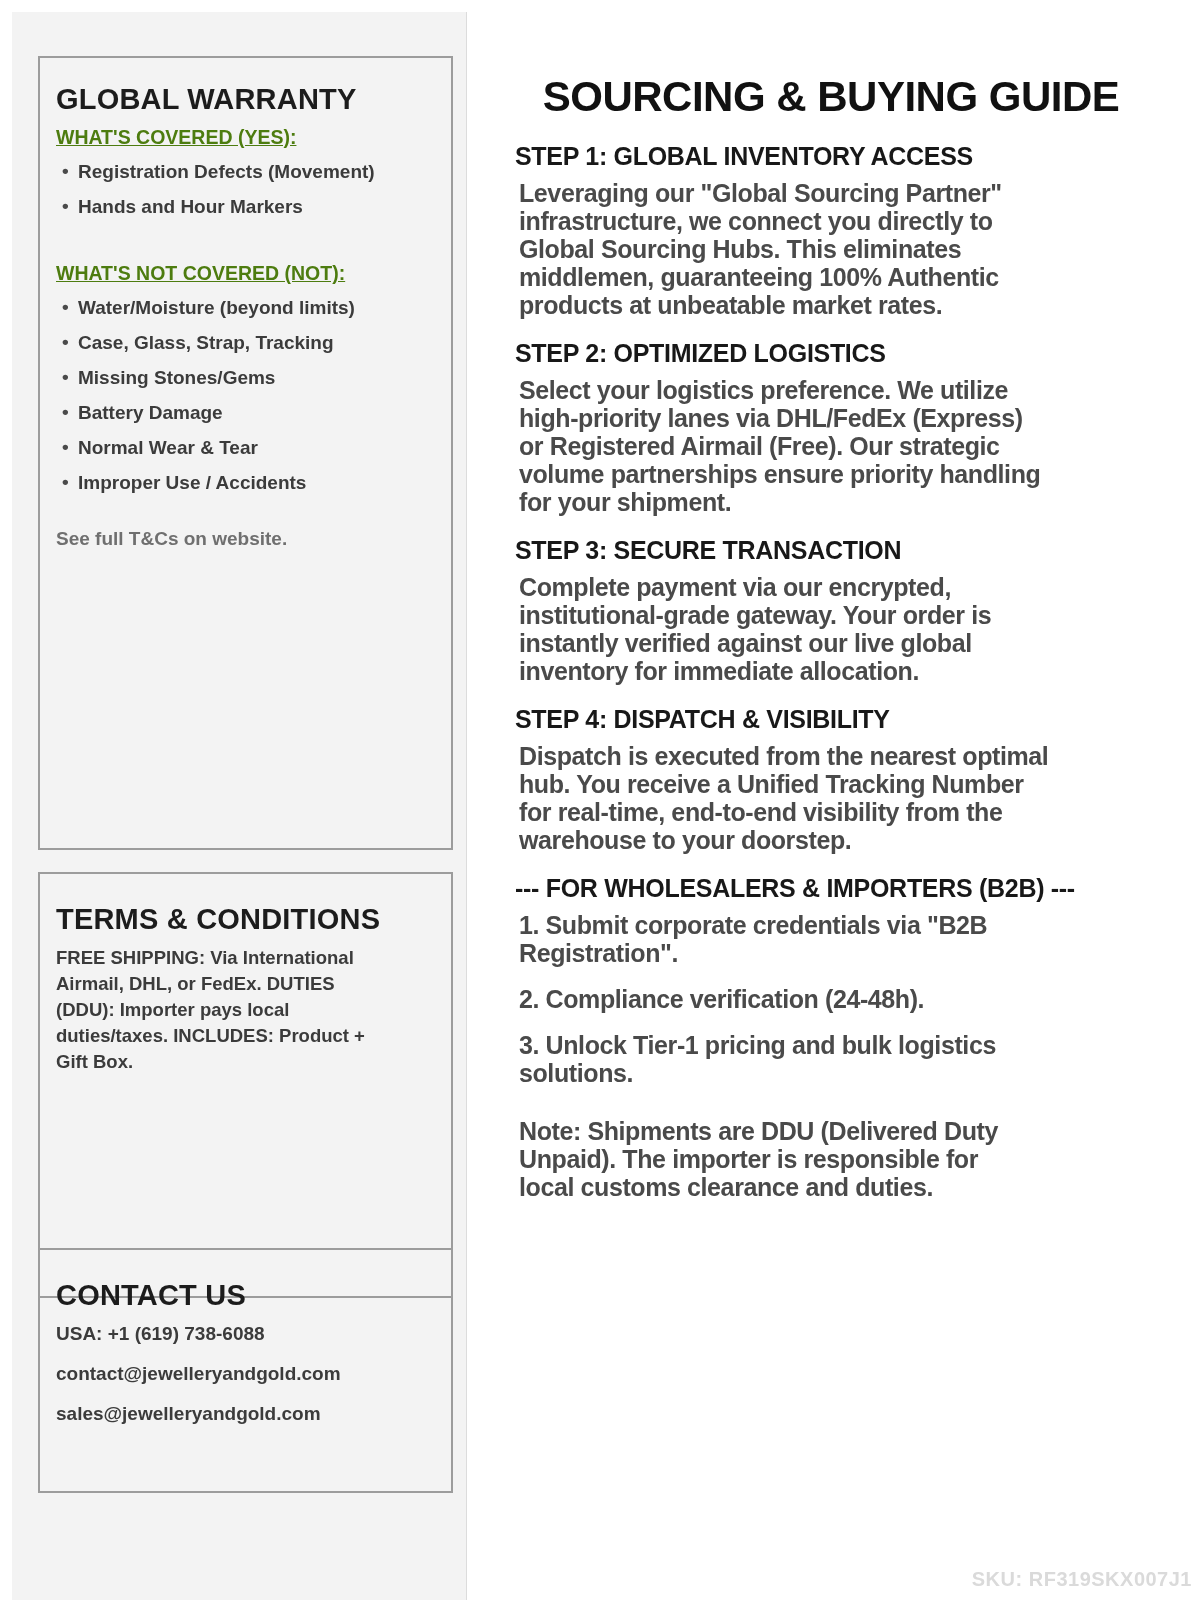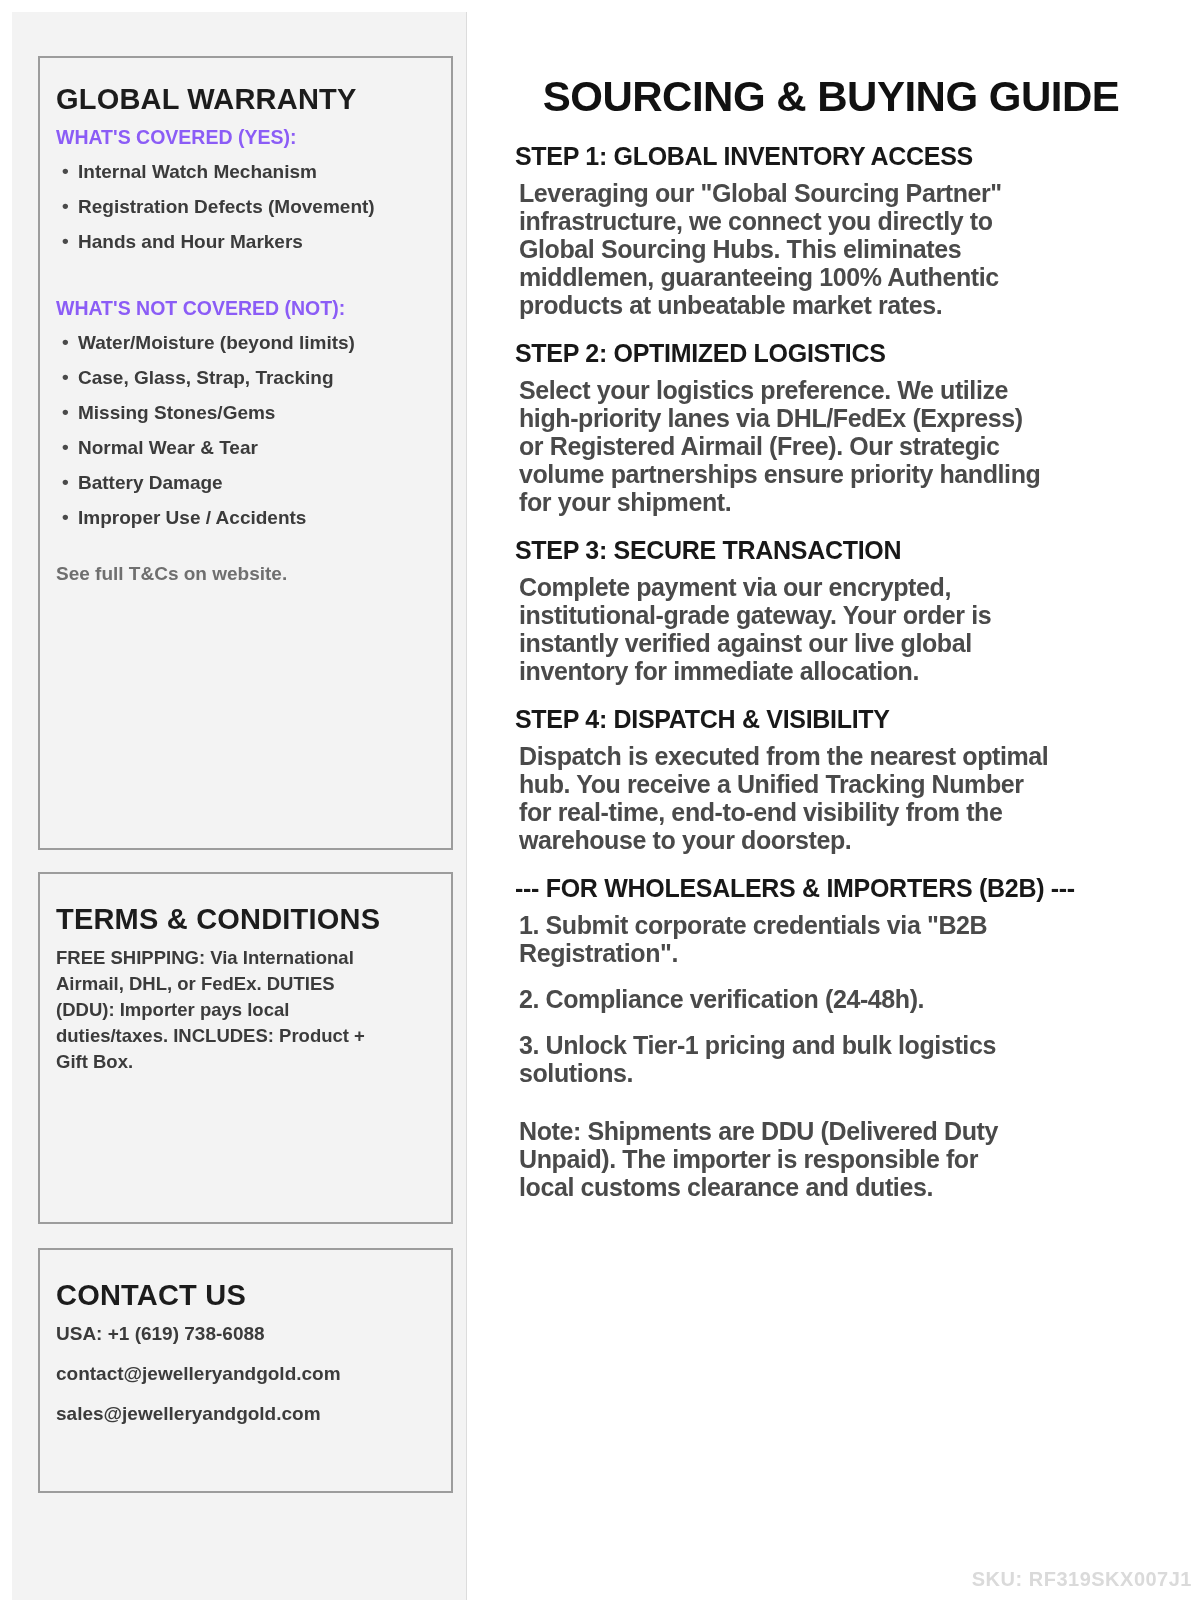--- a/index.html
+++ b/index.html
@@ -13,29 +13,29 @@
   
   .sidebar {
     position:absolute; left:0; top:0; width:455px; height:1600px;
     background:#f3f3f3; border-right:1px solid #dcdcdc;
   }
   .panel {
     position:absolute; left:22px; width:415px;
     border:2px solid #9c9c9c; padding:20px 12px;
   }
   .panel-warranty { top:40px;  height:794px; }
-  .panel-terms    { top:856px; height:352px; padding-top:24px; }
+  .panel-terms    { top:856px; height:426px; padding-top:24px; }
   .panel-contact  { top:1232px; height:245px; padding-top:24px; }
   .panel h2 {
     font-size:29px; font-weight:800; color:#1c1c1c;
     letter-spacing:0.2px; line-height:34px;
   }
   .subhead {
-    font-size:19.5px; font-weight:700; color:#8b5cf6;
-    line-height:24px; margin-top:9px;
+    font-size:19.5px; font-weight:700; color:#4d7c0f;
+    line-height:24px; margin-top:9px;text-decoration:underline;
   }
   .subhead.second { margin-top:42px; }
   ul.wlist { list-style:none; margin-top:0; }
   ul.wlist li {
     font-size:19px; font-weight:700; color:#3b3b3b;
     line-height:24px; margin-top:11px; padding-left:18px; position:relative;
   }
   ul.wlist li::before {
     content:"\2022"; position:absolute; left:2px; top:-1px;
     color:#4a4a4a; font-size:19px;
@@ -81,31 +81,30 @@
 </style>
 </head>
 <body>
 
 <div class="sidebar">
 
   <div class="panel panel-warranty">
     <h2>GLOBAL WARRANTY</h2>
     <div class="subhead">WHAT'S COVERED (YES):</div>
     <ul class="wlist">
-      <li>Internal Watch Mechanism</li>
       <li>Registration Defects (Movement)</li>
       <li>Hands and Hour Markers</li>
     </ul>
     <div class="subhead second">WHAT'S NOT COVERED (NOT):</div>
     <ul class="wlist">
       <li>Water/Moisture (beyond limits)</li>
       <li>Case, Glass, Strap, Tracking</li>
       <li>Missing Stones/Gems</li>
+      <li>Battery Damage</li>
       <li>Normal Wear &amp; Tear</li>
-      <li>Battery Damage</li>
       <li>Improper Use / Accidents</li>
     </ul>
     <div class="tcs-note">See full T&amp;Cs on website.</div>
   </div>
 
   <div class="panel panel-terms">
     <h2>TERMS &amp; CONDITIONS</h2>
     <div class="terms-body">FREE SHIPPING: Via International
 Airmail, DHL, or FedEx.  DUTIES
 (DDU): Importer pays local

